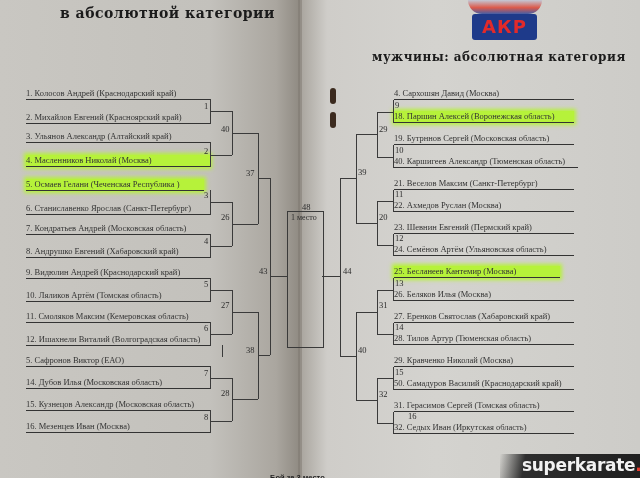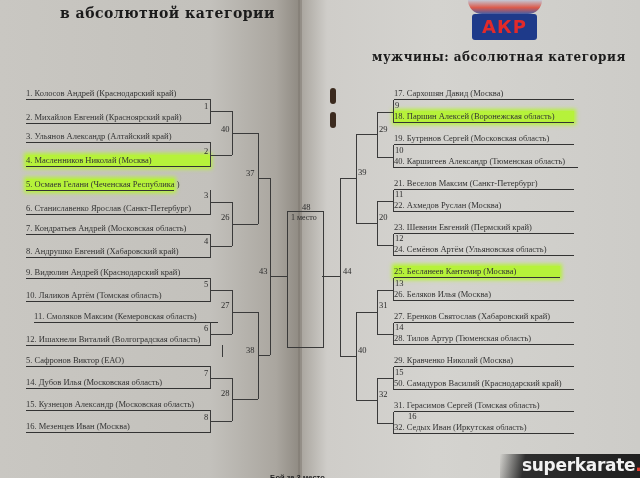--- a/index.html
+++ b/index.html
@@ -65,27 +65,27 @@
 <div class="title-left">в абсолютной категории</div>
 <div class="logo-top"></div>
 <div class="logo">АКР</div>
 <div class="title-right">мужчины: абсолютная категория</div>
 
 <div>
   <div class="entry" style="left:26px;top:88px;width:184px">1. Колосов Андрей (Краснодарский край)</div>
   <div class="entry" style="left:26px;top:112px;width:184px">2. Михайлов Евгений (Красноярский край)</div>
   <div class="entry" style="left:26px;top:131px;width:184px">3. Ульянов Александр (Алтайский край)</div>
   <div class="entry hl" style="left:26px;top:155px;width:184px">4. Масленников Николай (Москва)</div>
-  <div class="entry hl" style="left:26px;top:179px;width:148px">5. Осмаев Гелани (Чеченская Республика )</div>
+  <div class="entry hl" style="left:26px;top:179px;width:178px">5. Осмаев Гелани (Чеченская Республика )</div>
   <div class="entry" style="left:26px;top:203px;width:184px">6. Станиславенко Ярослав (Санкт-Петербург)</div>
   <div class="entry" style="left:26px;top:223px;width:184px">7. Кондратьев Андрей (Московская область)</div>
   <div class="entry" style="left:26px;top:246px;width:184px">8. Андрушко Евгений (Хабаровский край)</div>
   <div class="entry" style="left:26px;top:267px;width:184px">9. Видюлин Андрей (Краснодарский край)</div>
   <div class="entry" style="left:26px;top:290px;width:184px">10. Ляликов Артём (Томская область)</div>
-  <div class="entry" style="left:34px;top:311px;width:184px">11. Смоляков Максим (Кемеровская область)</div>
+  <div class="entry" style="left:26px;top:311px;width:184px">11. Смоляков Максим (Кемеровская область)</div>
   <div class="entry" style="left:26px;top:334px;width:184px">12. Ишахнели Виталий (Волгоградская область)</div>
   <div class="entry" style="left:26px;top:355px;width:184px">5. Сафронов Виктор (ЕАО)</div>
   <div class="entry" style="left:26px;top:377px;width:184px">14. Дубов Илья (Московская область)</div>
   <div class="entry" style="left:26px;top:399px;width:184px">15. Кузнецов Александр (Московская область)</div>
   <div class="entry" style="left:26px;top:421px;width:184px">16. Мезенцев Иван (Москва)</div>
 </div>
 
 <div>
 
   <div class="line" style="left:210px;top:99px;width:1.2px;height:25px"></div>
@@ -146,21 +146,21 @@
 </div>
 
 <div>
   <span class="num" style="left:302px;top:202px">48</span>
   <div class="box" style="left:287px;top:211px;width:35px;height:135px"></div>
   <span class="num" style="left:291px;top:213px;font-size:8px">1 место</span>
   <div class="line" style="left:322px;top:276px;width:18px;height:1.2px"></div>
 </div>
 
 <div>
-  <div class="entry" style="left:394px;top:88px;width:180px">17. Сархошян Давид (Москва)</div>
+  <div class="entry" style="left:394px;top:88px;width:180px">4. Сархошян Давид (Москва)</div>
   <div class="entry hl" style="left:394px;top:111px;width:180px">18. Паршин Алексей (Воронежская область)</div>
   <div class="entry" style="left:394px;top:133px;width:180px">19. Бутрннов Сергей (Московская область)</div>
   <div class="entry" style="left:394px;top:156px;width:184px">40. Каршигеев Александр (Тюменская область)</div>
   <div class="entry" style="left:394px;top:178px;width:180px">21. Веселов Максим (Санкт-Петербург)</div>
   <div class="entry" style="left:394px;top:200px;width:180px">22. Ахмедов Руслан (Москва)</div>
   <div class="entry" style="left:394px;top:222px;width:180px">23. Шевнин Евгений (Пермский край)</div>
   <div class="entry" style="left:394px;top:244px;width:180px">24. Семёнов Артём (Ульяновская область)</div>
   <div class="entry hl" style="left:394px;top:266px;width:166px">25. Бесланеев Кантемир (Москва)</div>
   <div class="entry" style="left:394px;top:289px;width:180px">26. Беляков Илья (Москва)</div>
   <div class="entry" style="left:394px;top:311px;width:180px">27. Еренков Святослав (Хабаровский край)</div>

